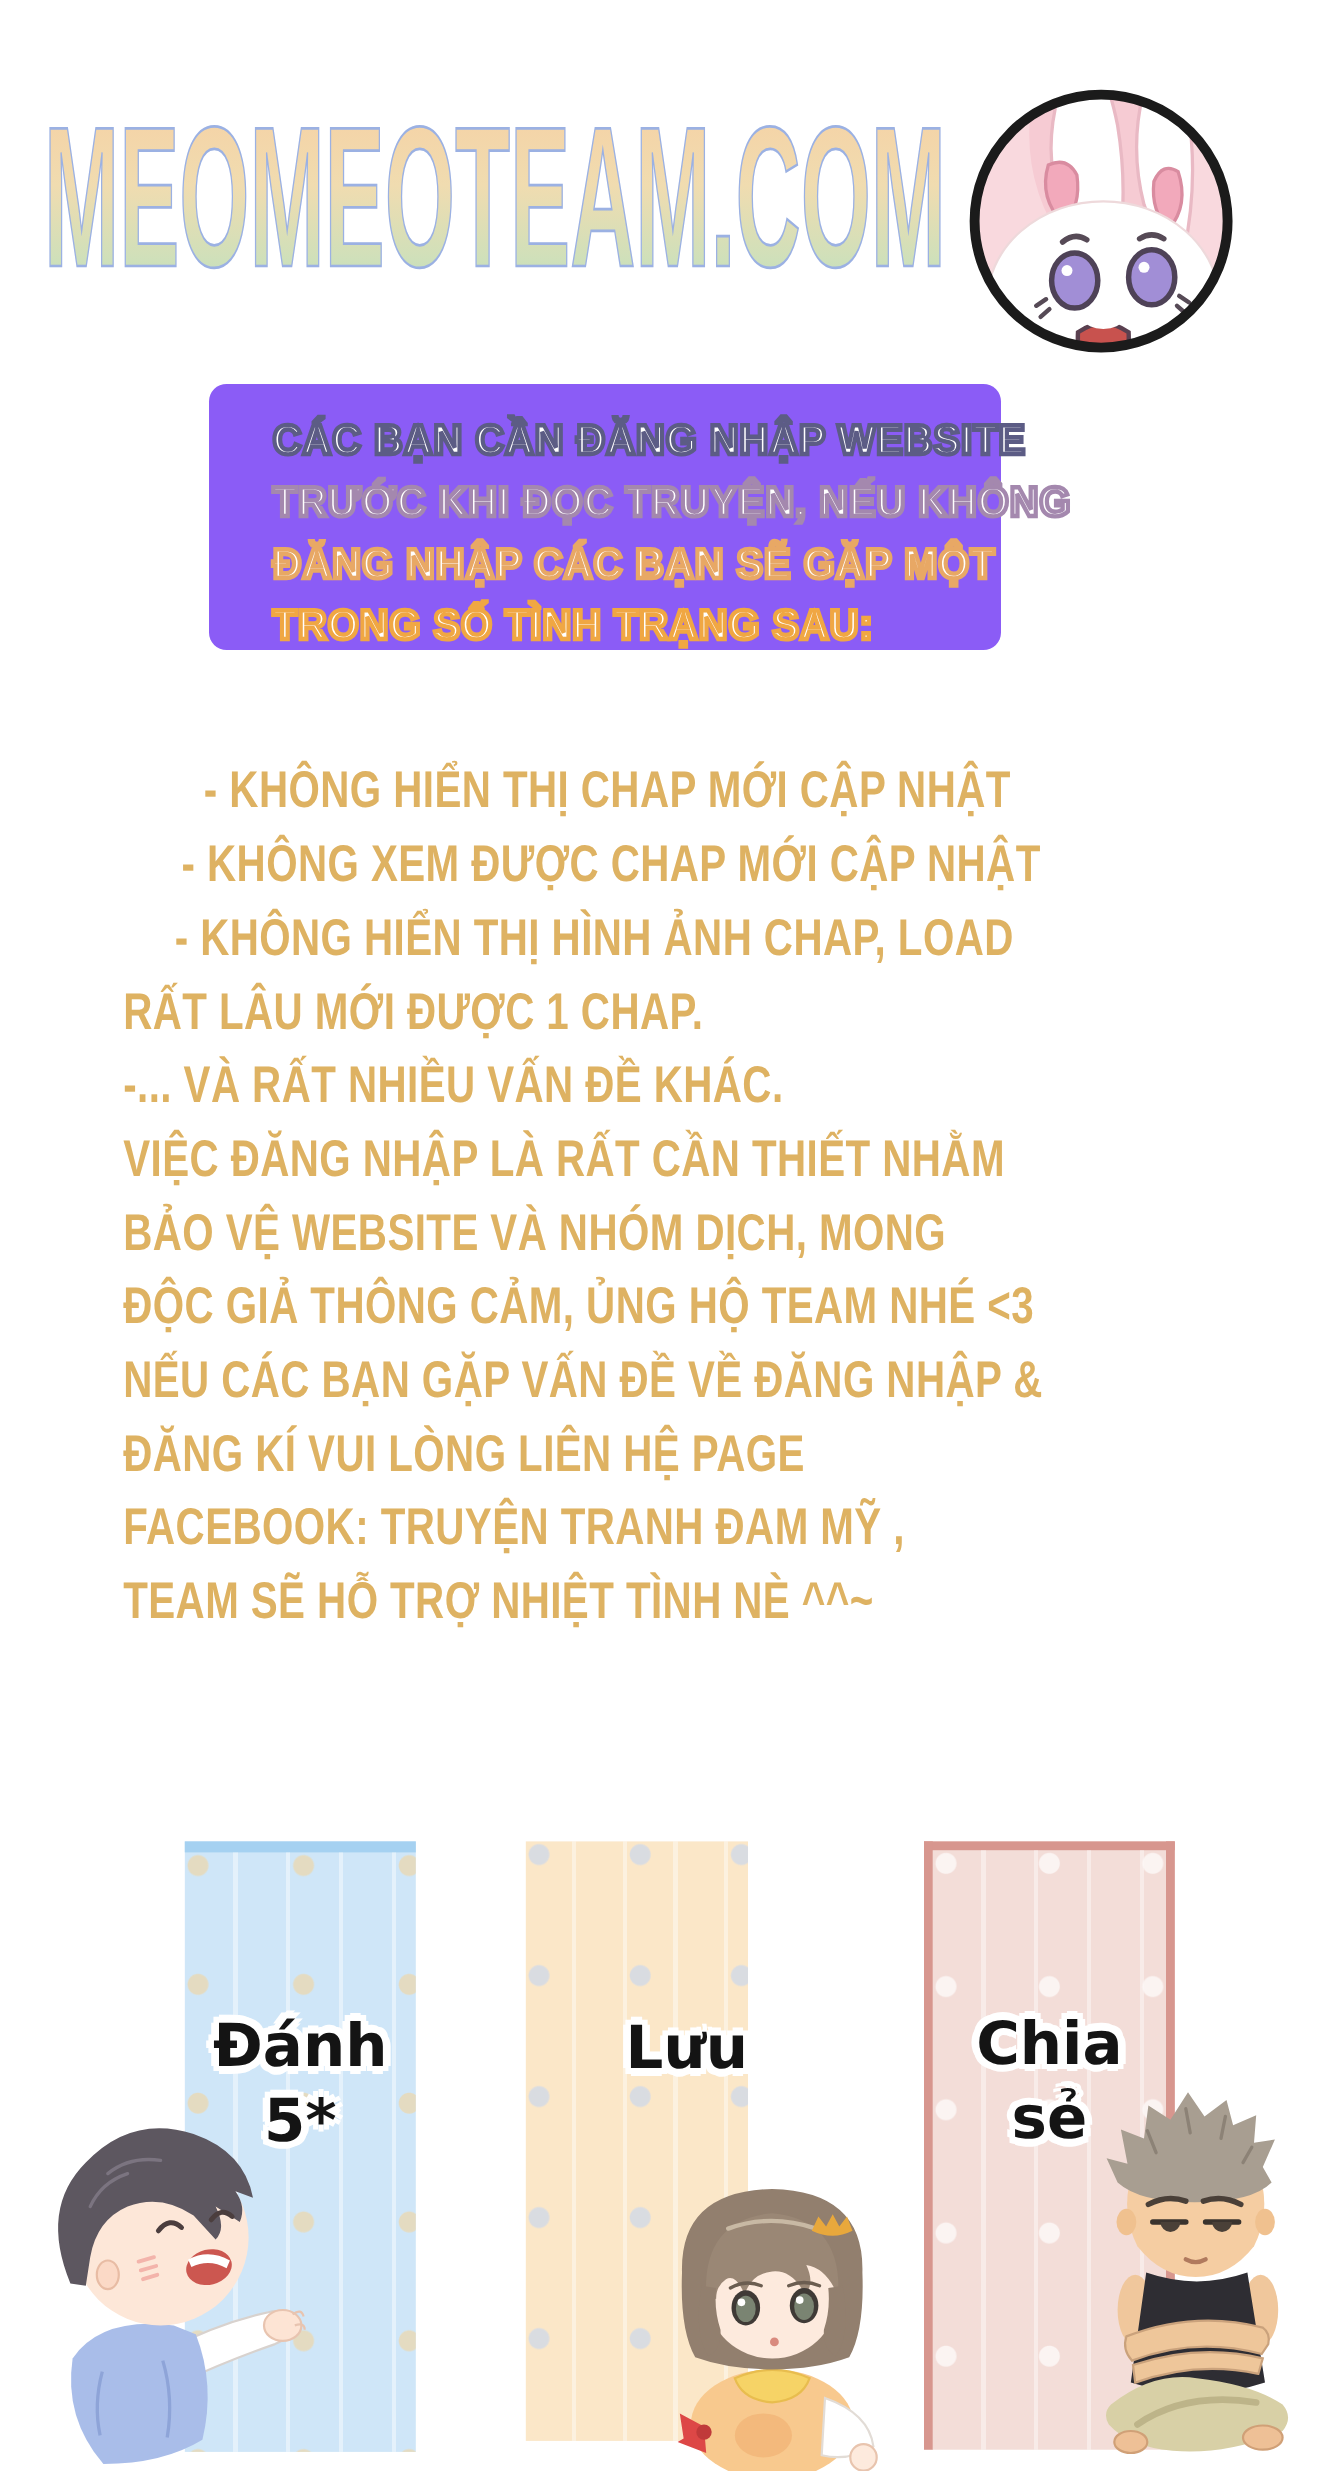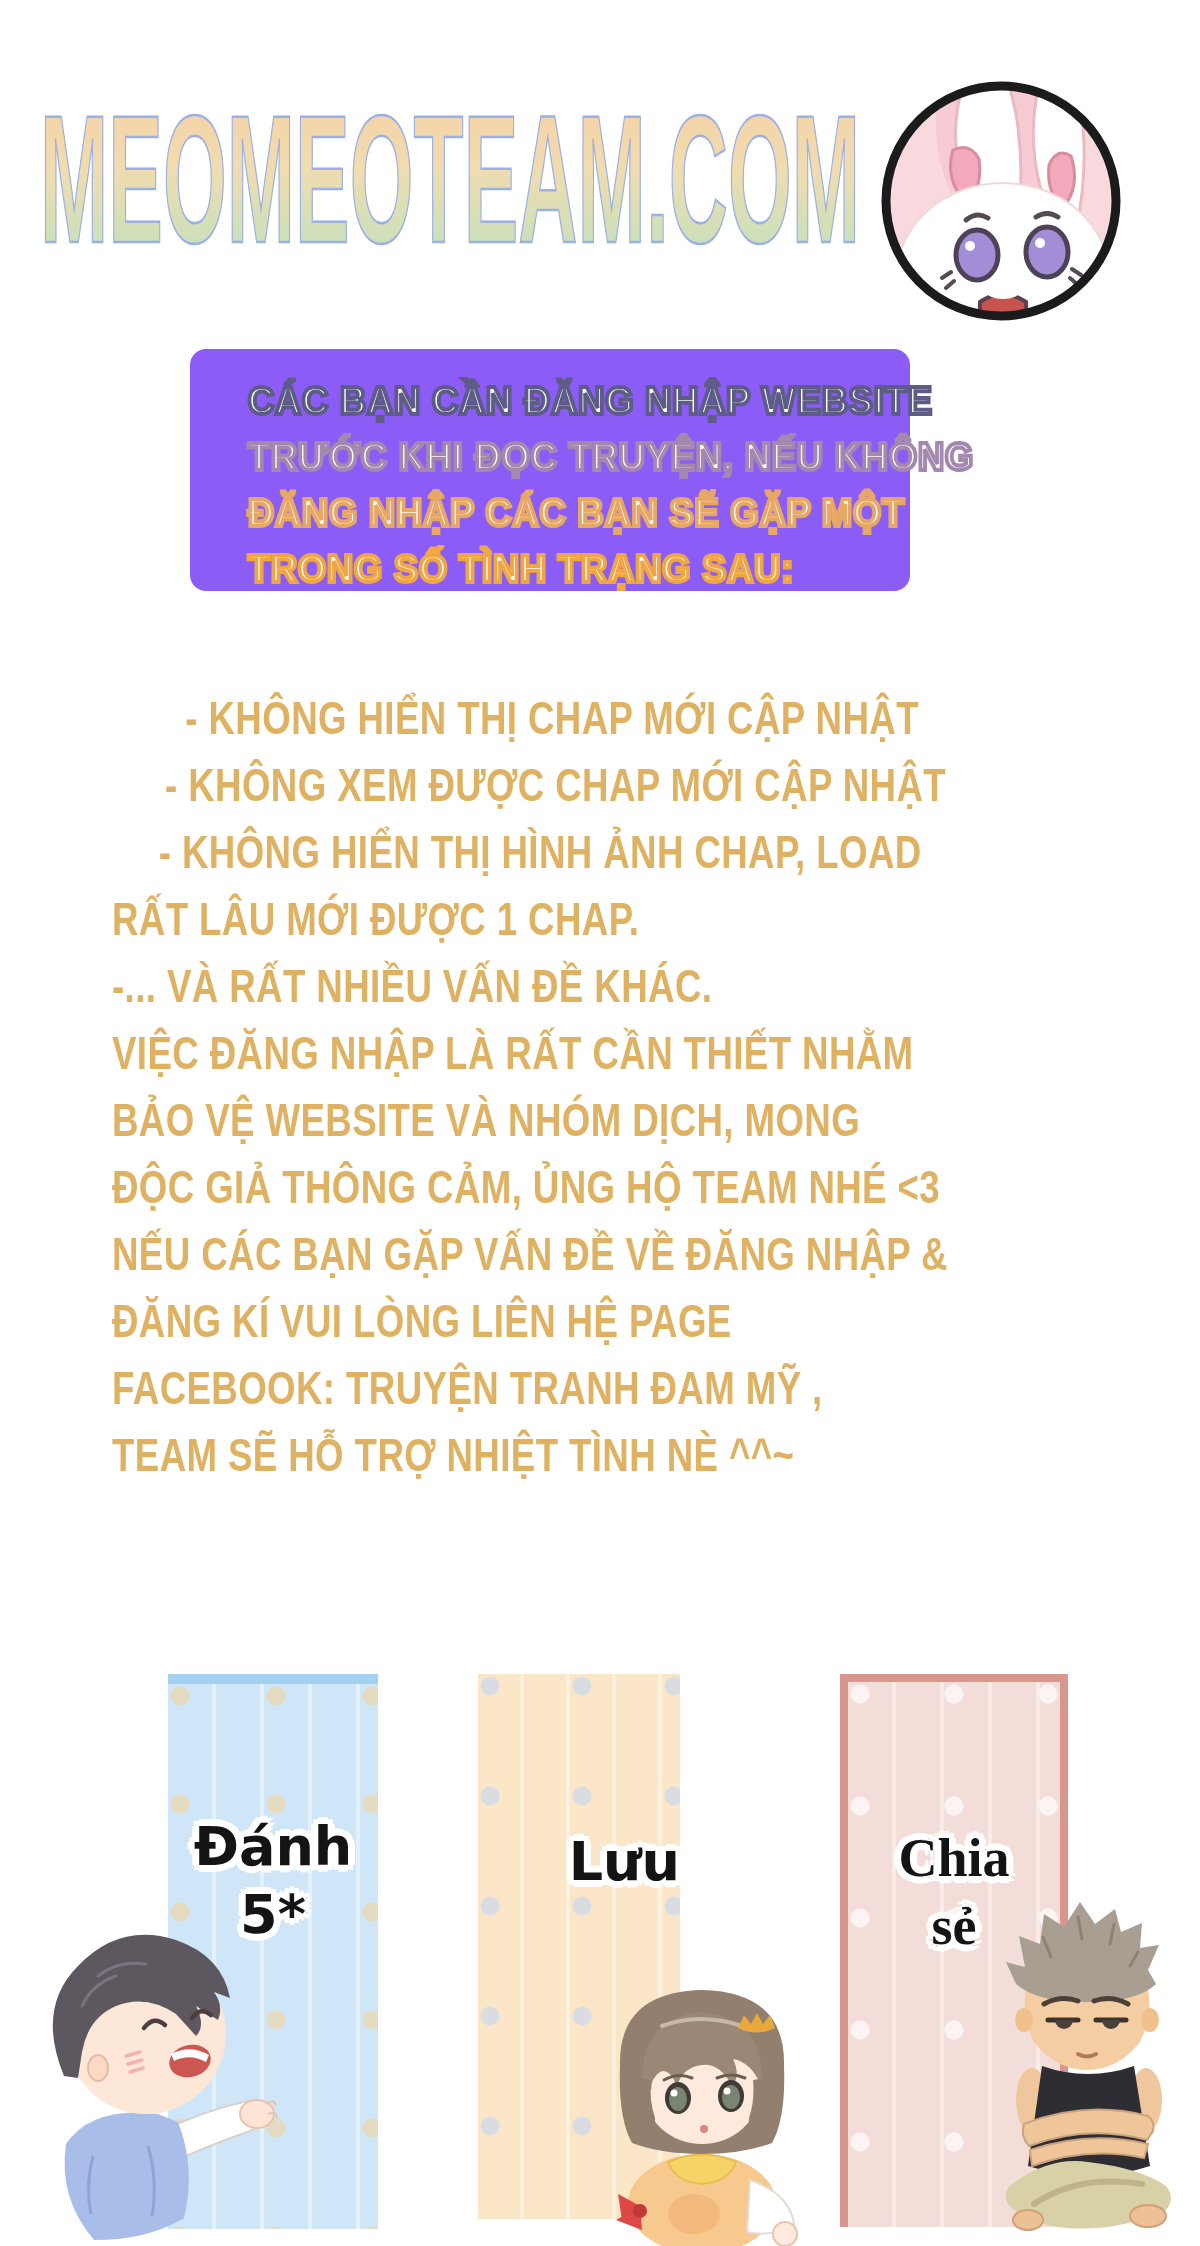--- a/index.html
+++ b/index.html
@@ -59,23 +59,23 @@
       radial-gradient(circle at 12px 12px,rgba(255,255,255,.85) 9px,rgba(0,0,0,0) 10px),
       repeating-linear-gradient(90deg,rgba(0,0,0,0) 0 44px,rgba(255,255,255,.5) 44px 48px);
     background-size:94px 112px,auto;opacity:.8;}
   .card-label{
     position:absolute;left:0;width:100%;text-align:center;
     font-family:"DejaVu Sans",sans-serif;font-weight:bold;
     font-size:54px;line-height:68px;color:#141414;
     text-shadow:-5px -5px 0 #fff,5px -5px 0 #fff,-5px 5px 0 #fff,5px 5px 0 #fff,
                 -7px 0 0 #fff,7px 0 0 #fff,0 -7px 0 #fff,0 7px 0 #fff;
   }
-  .label1{top:129px;}
+  .label1{top:142px;}
   .label2{top:154px;text-align:right;}
-  .label3{top:142px;font-family:Liberation Serif, serif;}
+  .label3{top:142px;}
   
   .char{position:absolute;}
   .char-happy{left:-2px;top:1882px;}
   .char-girl{left:582px;top:1942px;}
   .char-grumpy{left:968px;top:1858px;}
 </style>
 </head>
 <body>
 
 <div id="canvas">

